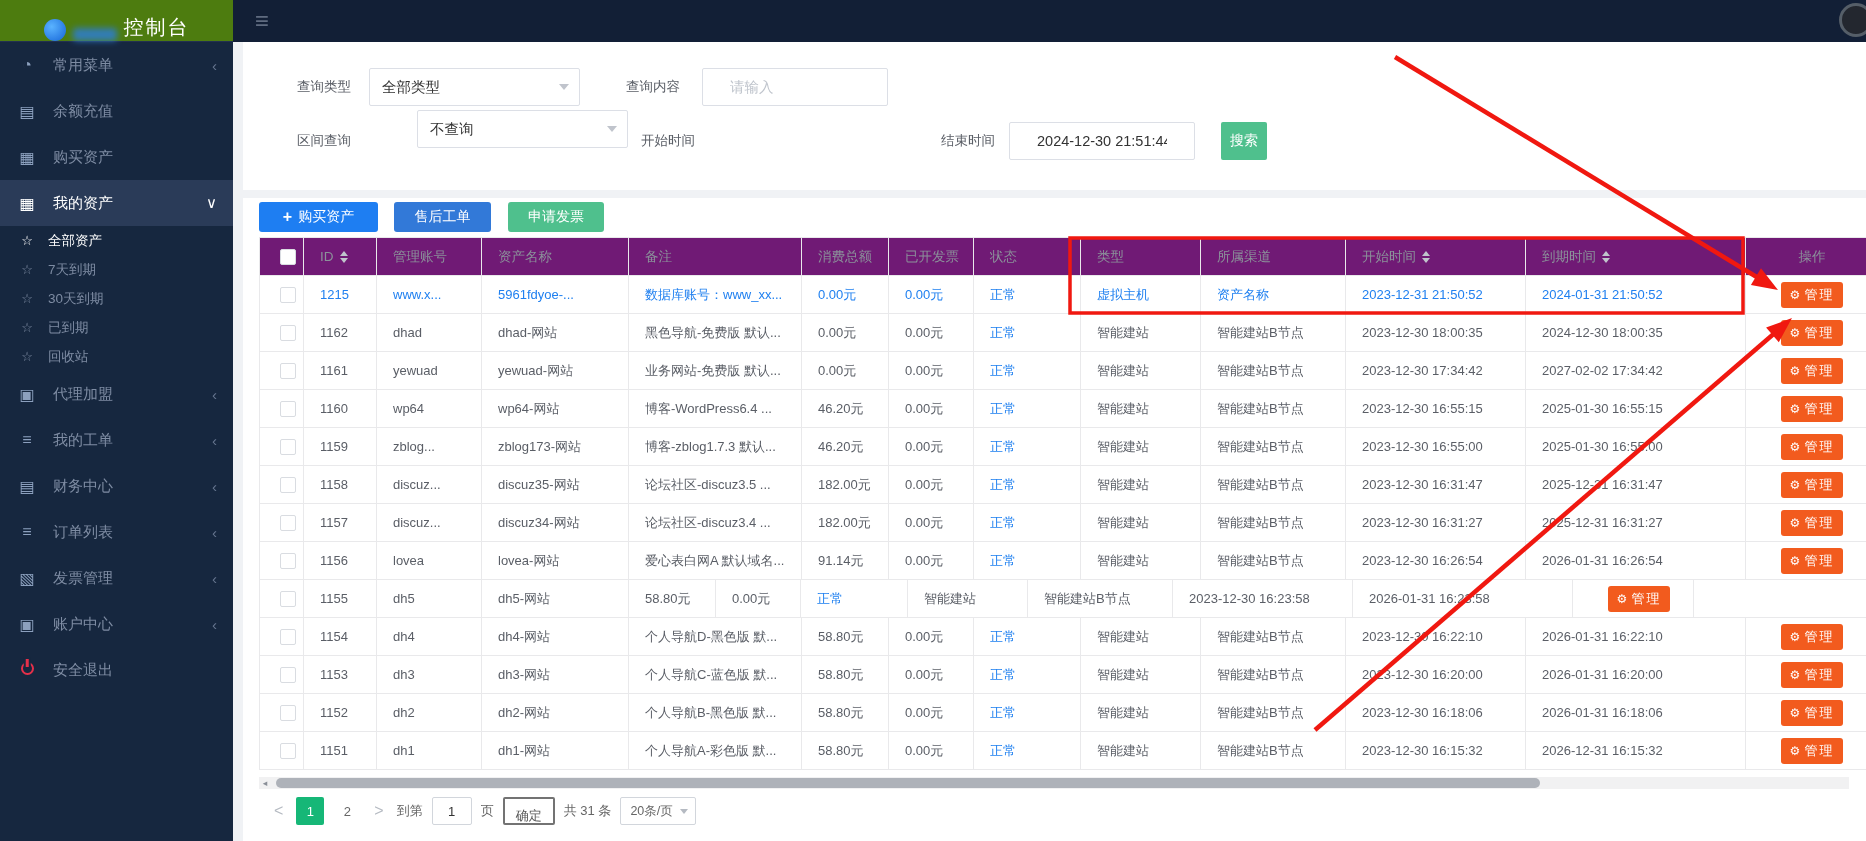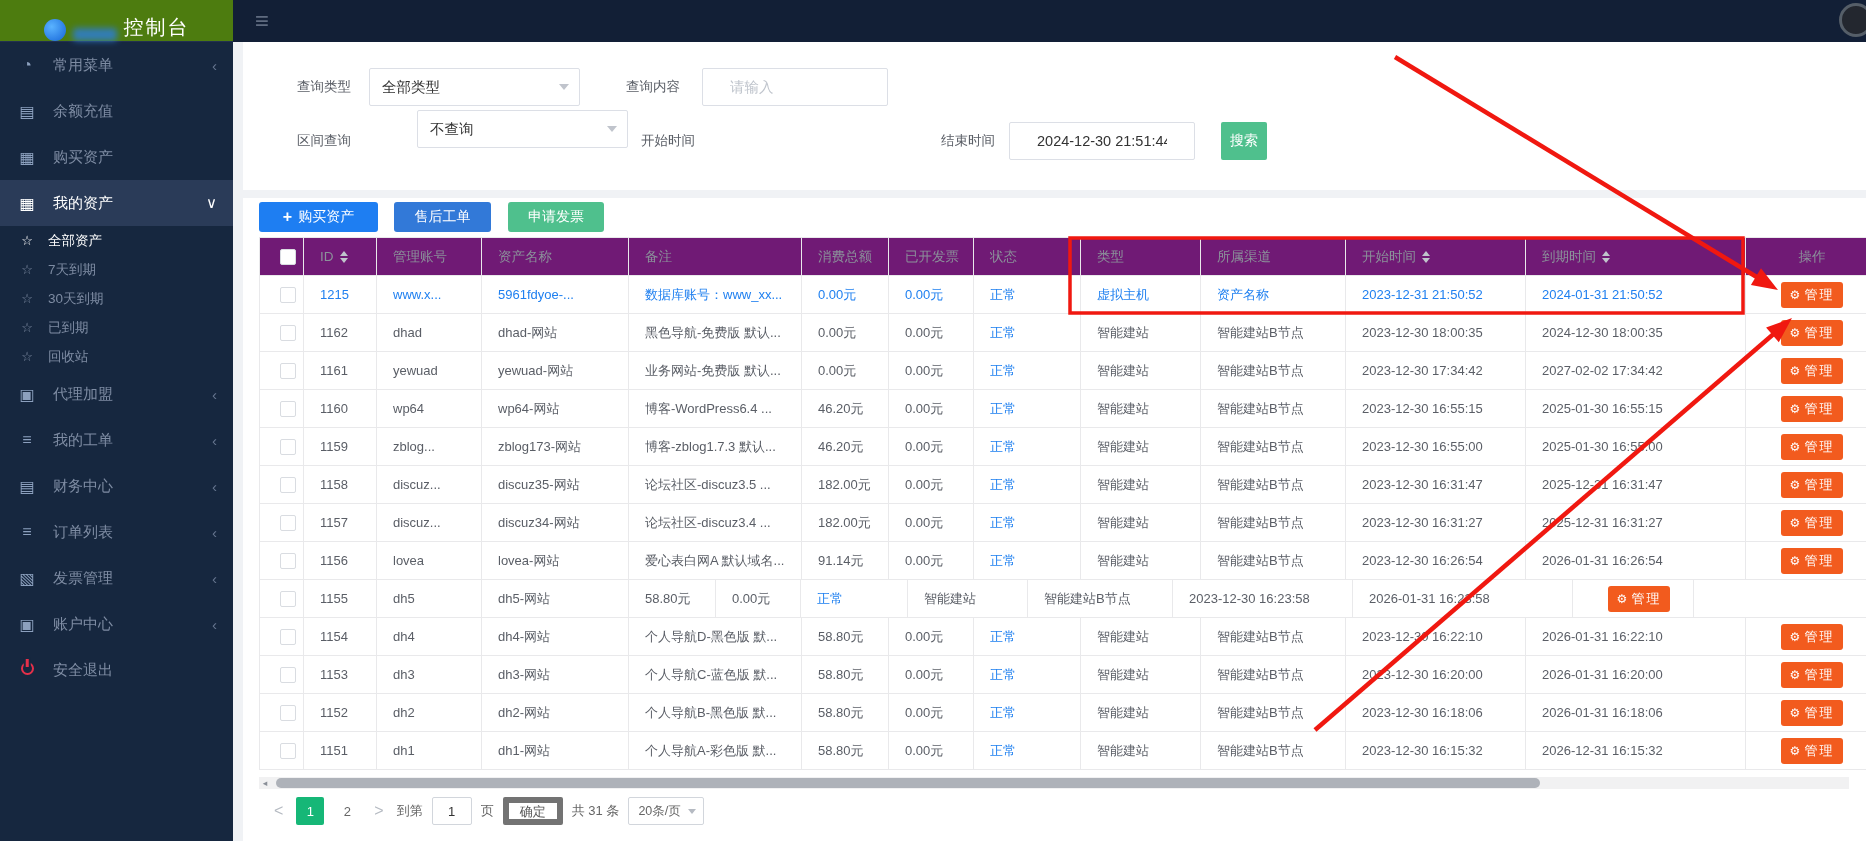--- a/index.html
+++ b/index.html
@@ -72,21 +72,21 @@
   .hscroll-track { position:absolute; left:16px; top:579px; width:1590px; height:12px; background:#f1f1f2; }
   .hscroll-arrow { position:absolute; left:0; top:0; width:12px; height:12px; color:#8a8f98; font-size:9px; line-height:12px; text-align:center; cursor:pointer; }
   .hscroll-thumb { position:absolute; left:17px; top:1px; width:1264px; height:10px; background:#aeb2b9; border-radius:5px; cursor:pointer; }
 
   
   .pagination { position:absolute; left:27px; top:598px; height:30px; display:flex; align-items:center; gap:9px; font-size:13px; color:#666; }
   .pg-arrow { color:#b5bac2; font-size:16px; padding:0 4px; cursor:pointer; }
   .pg-num { width:28px; height:28px; display:flex; align-items:center; justify-content:center; border-radius:2px; cursor:pointer; color:#666; }
   .pg-num.active { background:#16b777; color:#fff; }
   .pg-input { width:40px; height:28px; border:1px solid #d2d6dc; border-radius:2px; text-align:center; font-size:13px; color:#333; font-family:inherit; }
-  .pg-confirm { height:28px; padding:0 11px; background:#fff; border:6px solid #737373; border-radius:2px; font-size:13px; color:#555; cursor:pointer; font-family:inherit; }
+  .pg-confirm { height:28px; padding:8px 11px; background:#fff; border:2px solid #737373; border-radius:2px; font-size:13px; color:#555; cursor:pointer; font-family:inherit; }
   .pg-size { position:relative; height:28px; border:1px solid #d2d6dc; border-radius:2px; display:flex; align-items:center; padding:0 22px 0 9px; cursor:pointer; color:#666; font-size:12.5px; }
   .pg-size .caret { position:absolute; right:7px; width:0; height:0; border-left:4px solid transparent; border-right:4px solid transparent; border-top:5px solid #b5bac2; }
 
   
   #annot { position:absolute; left:0; top:0; width:1866px; height:841px; z-index:50; pointer-events:none; }
 </style>
 </head>
 <body>
 
 <div class="topbar">

